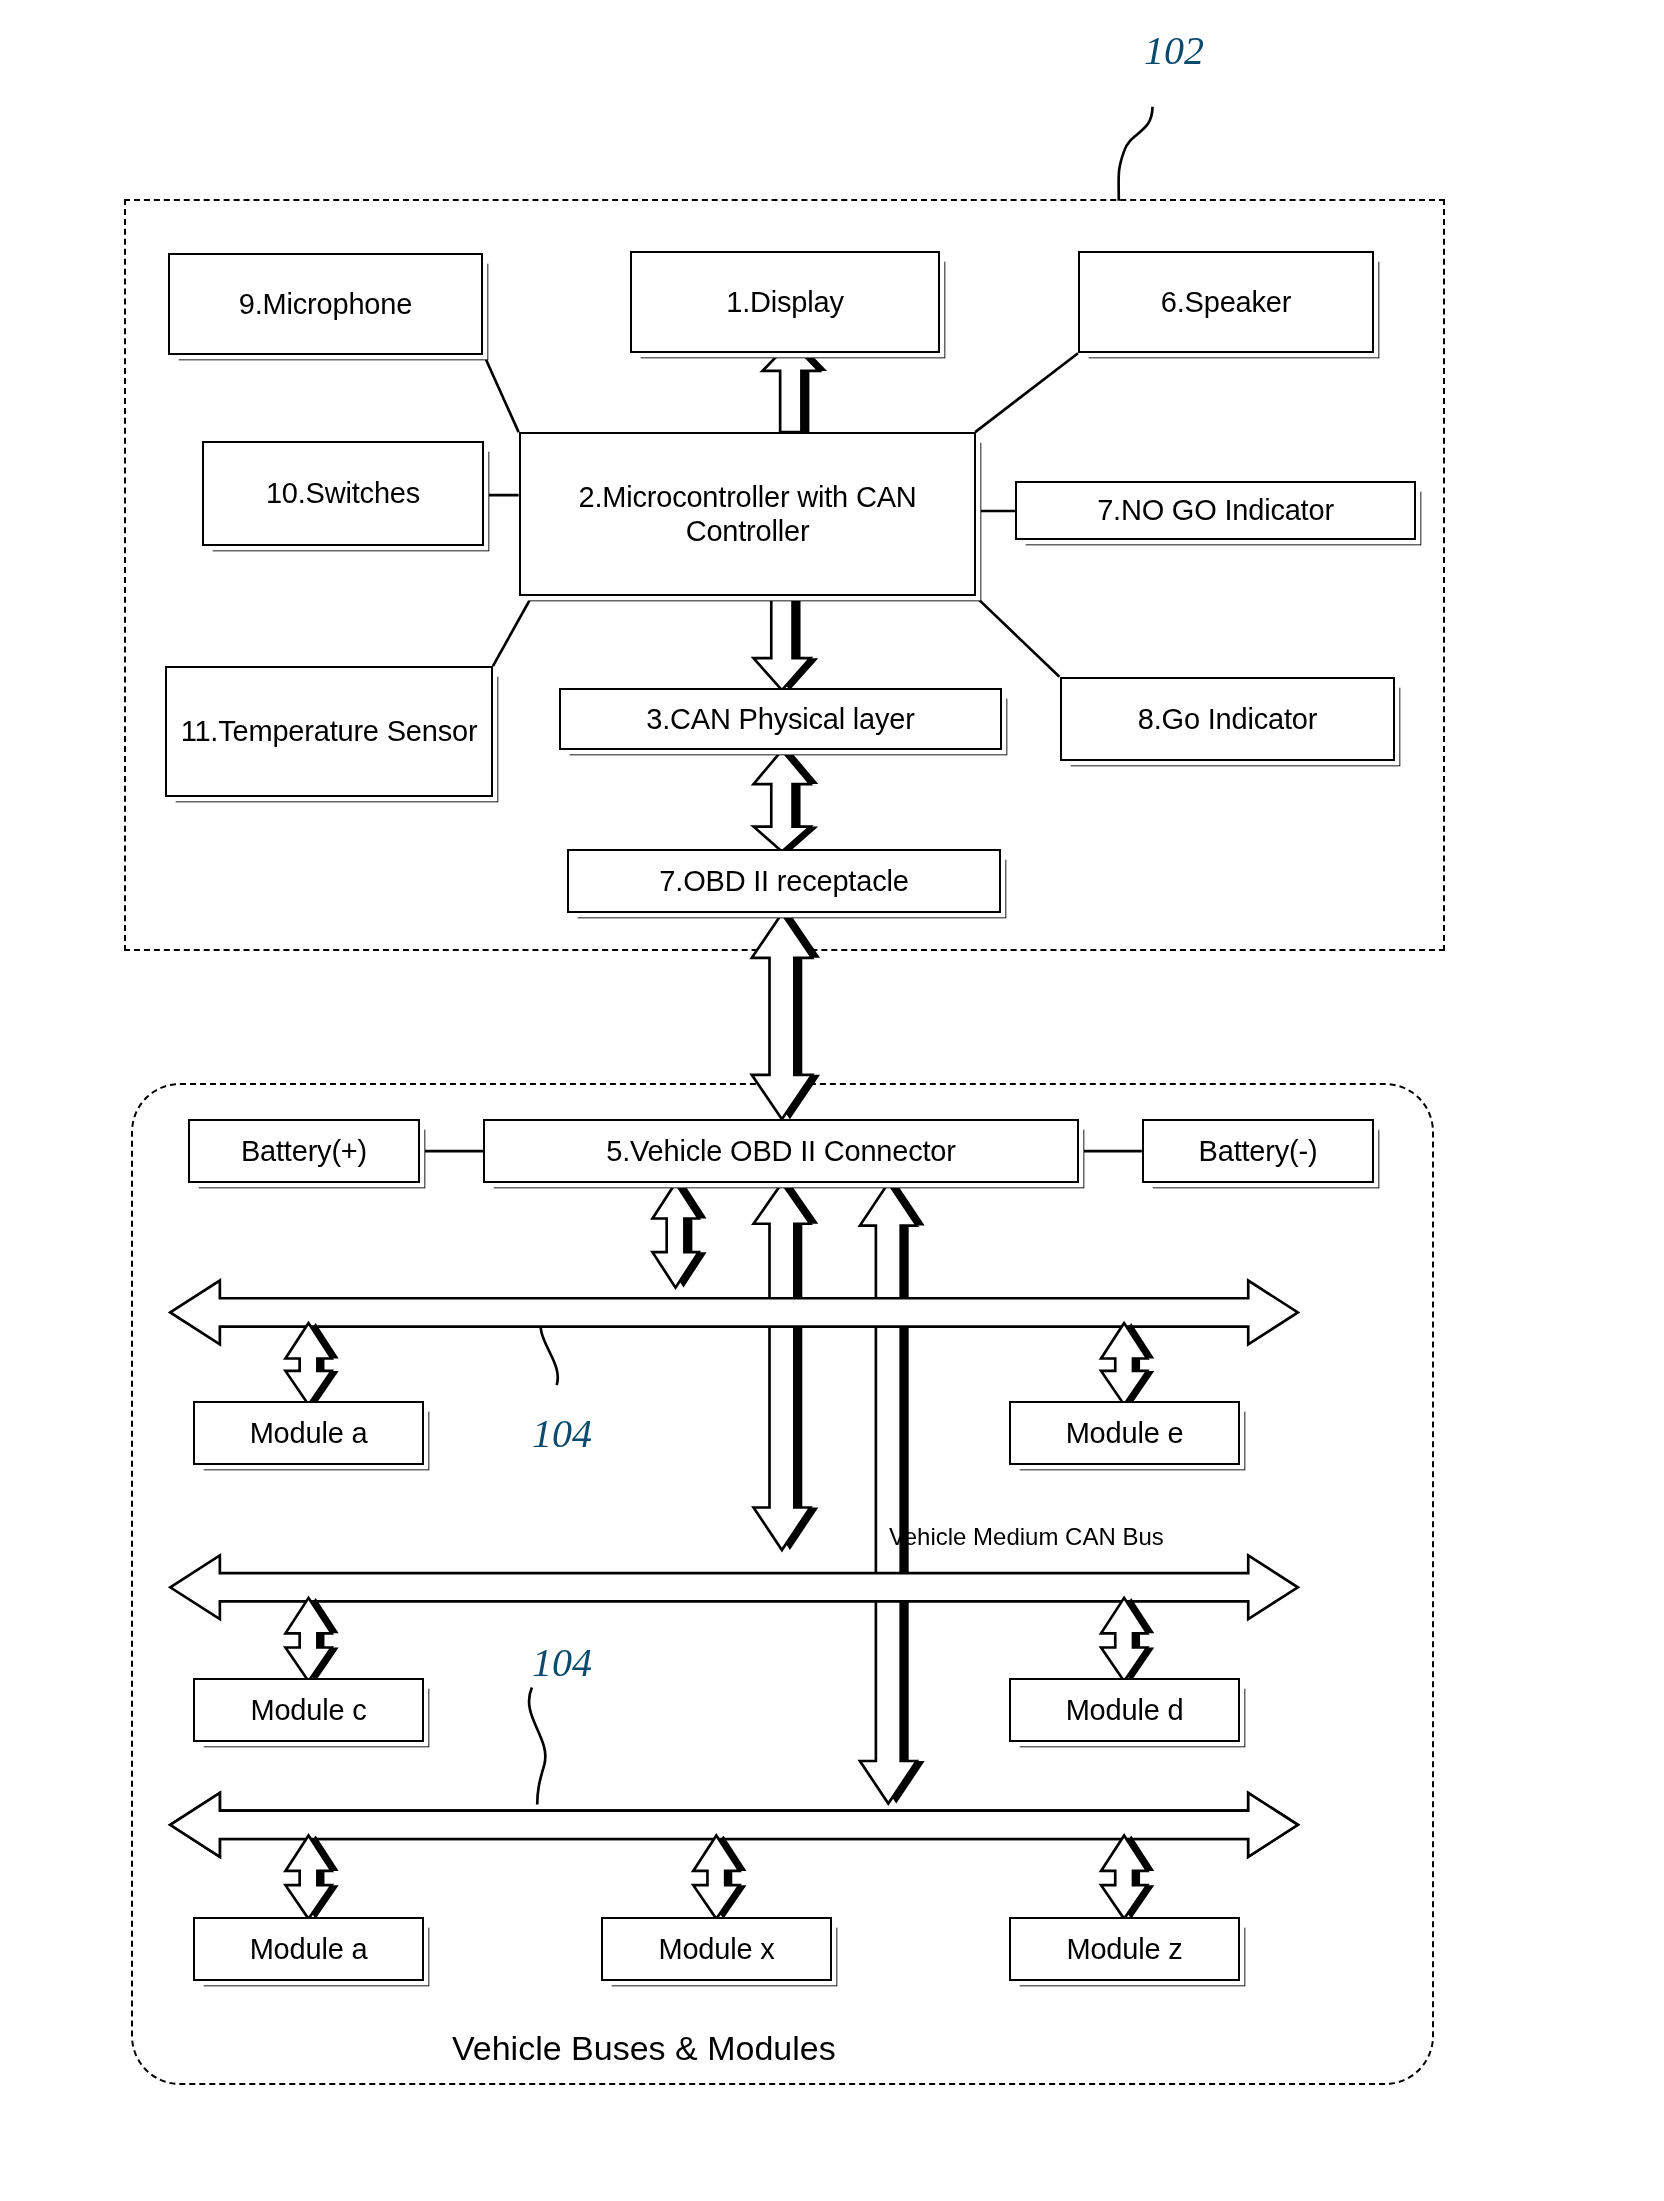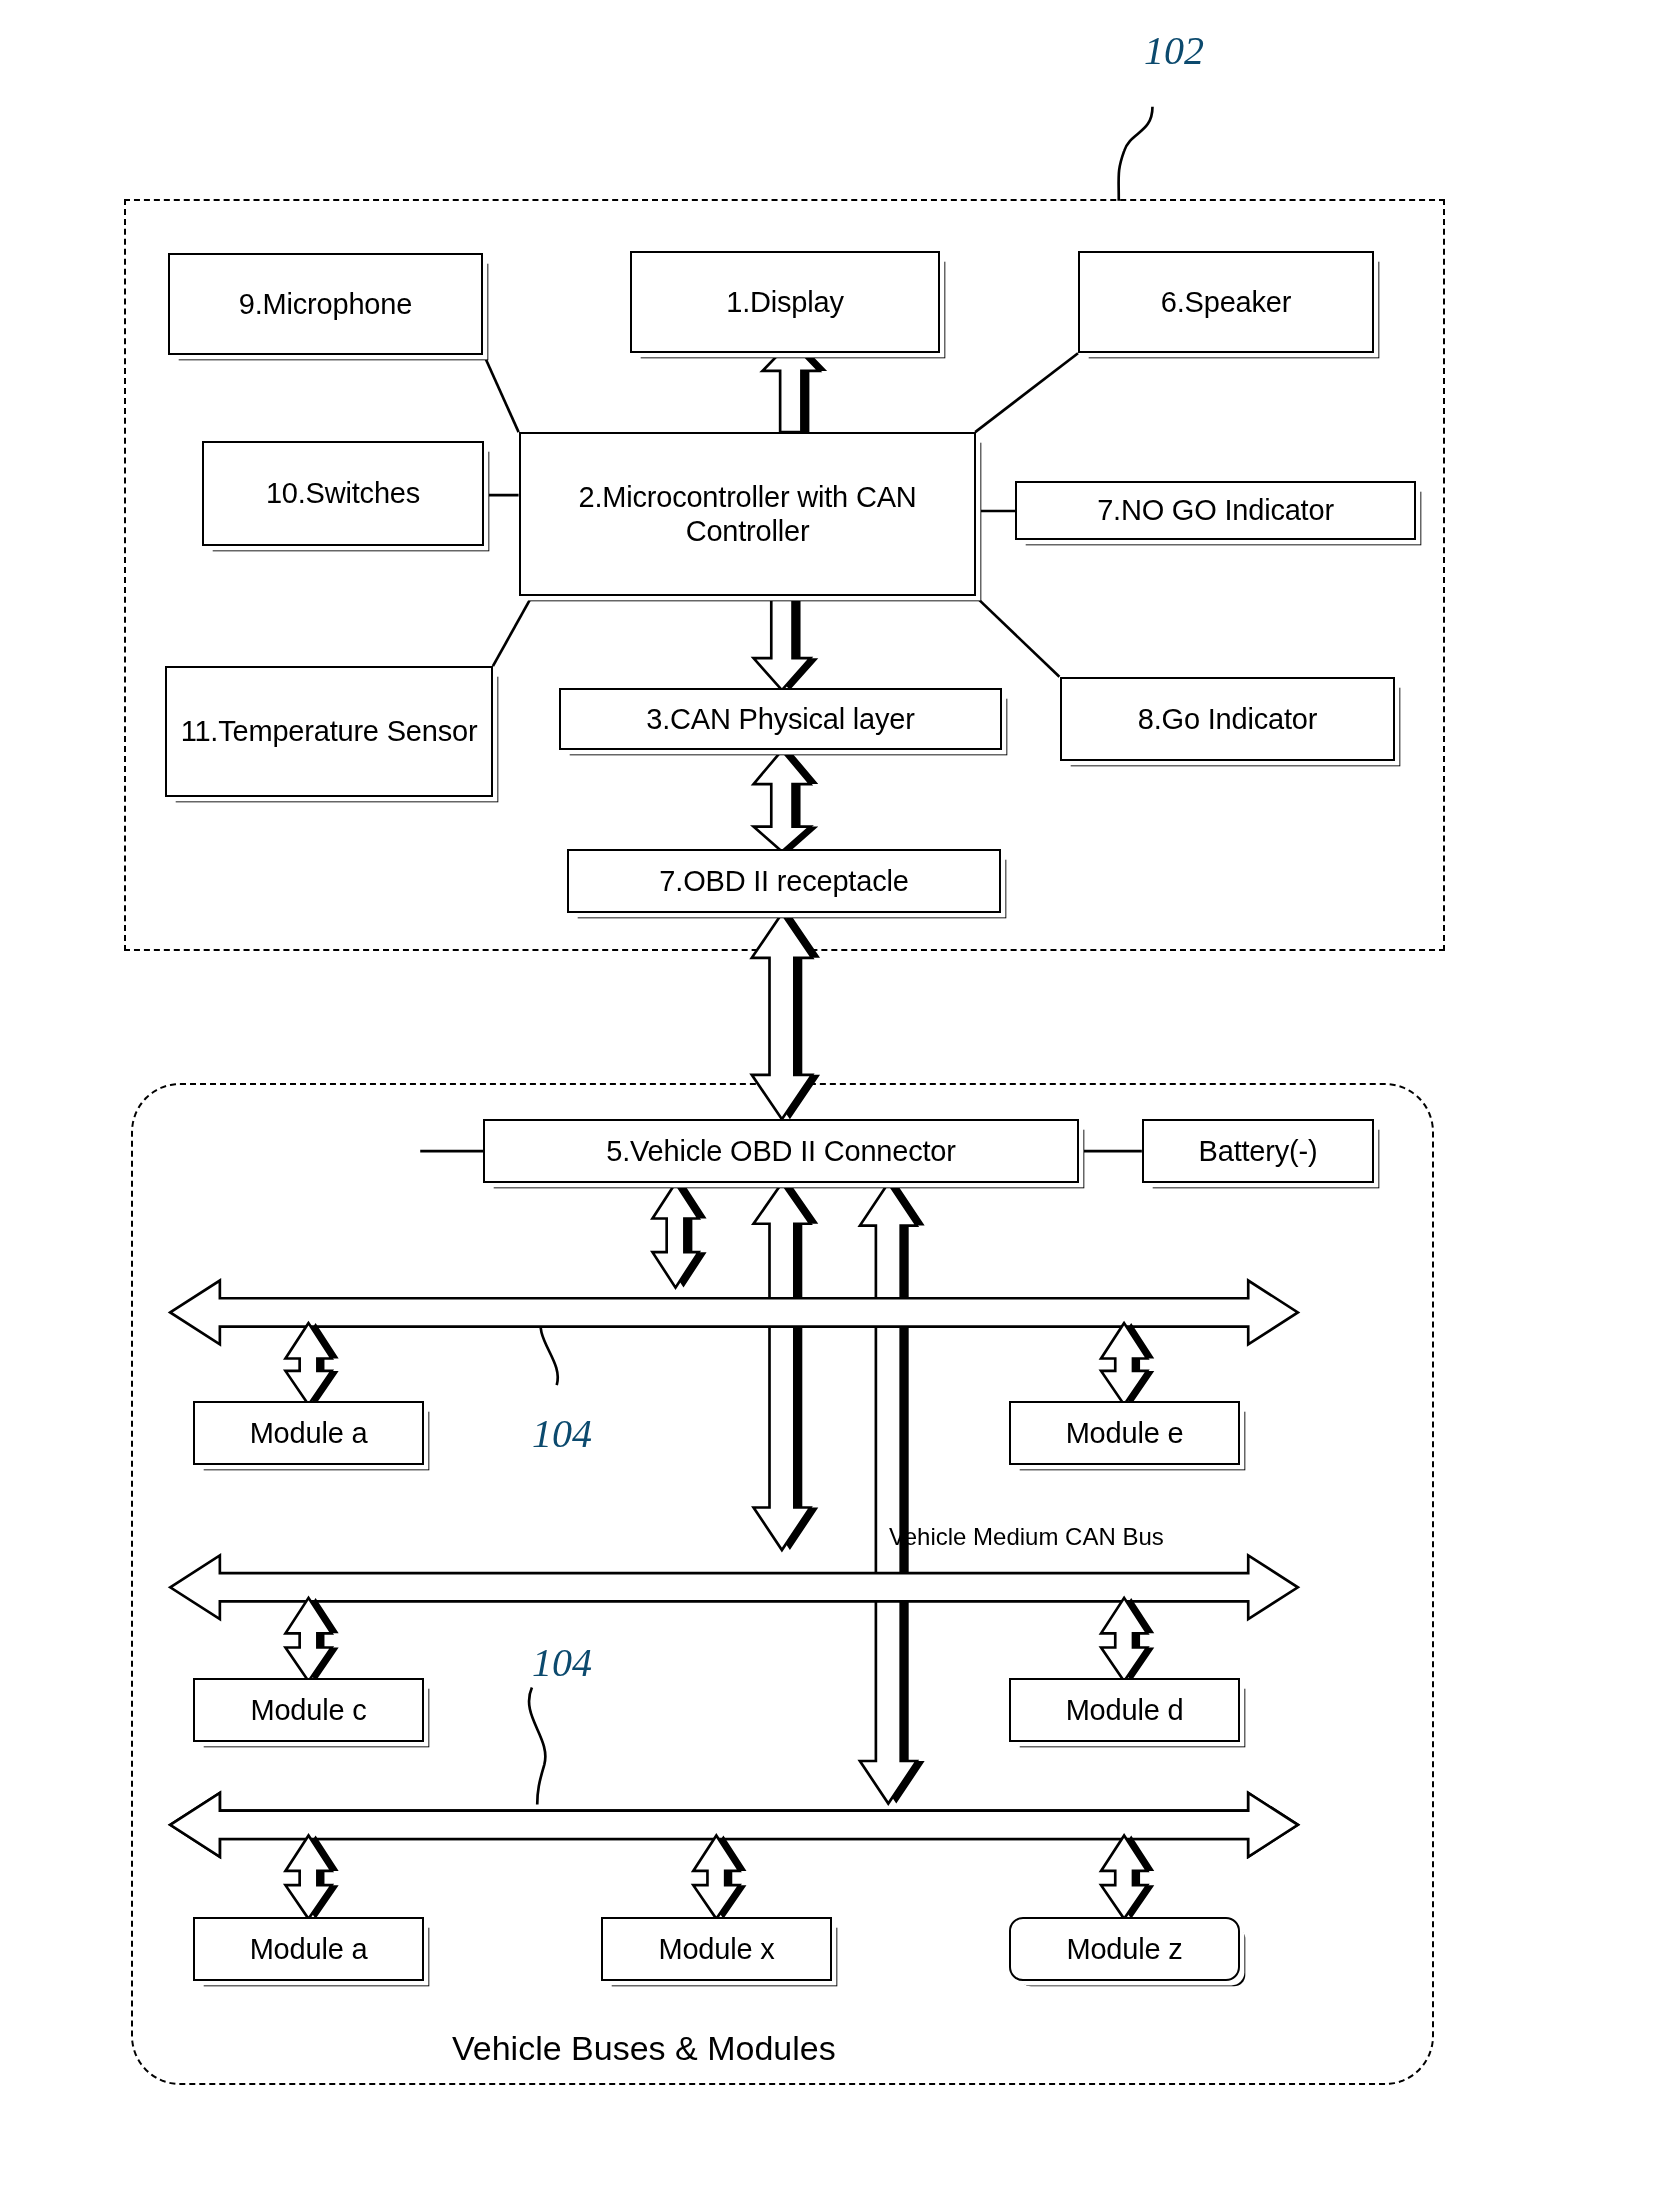--- a/index.html
+++ b/index.html
@@ -90,20 +90,23 @@
   </div>
 
   <div class="box tight" style="left:1060px;top:677px;width:335px;height:84px;">
     <span>8.Go Indicator</span>
   </div>
 
   <div class="box tight" style="left:567px;top:849px;width:434px;height:64px;">
     <span>7.OBD II receptacle</span>
   </div>
 
+  <div class="box tight" style="left:188px;top:1119px;width:232px;height:64px;">
+    <span>Battery(+)</span>
+  </div>
 
   <div class="box tight" style="left:483px;top:1119px;width:596px;height:64px;">
     <span>5.Vehicle OBD II Connector</span>
   </div>
 
   <div class="box tight" style="left:1142px;top:1119px;width:232px;height:64px;">
     <span>Battery(-)</span>
   </div>
 
   <div class="box tight" style="left:193px;top:1401px;width:231px;height:64px;">
@@ -119,21 +122,21 @@
   <div class="box tight" style="left:1009px;top:1678px;width:231px;height:64px;">
     <span>Module d</span>
   </div>
 
   <div class="box tight" style="left:193px;top:1917px;width:231px;height:64px;">
     <span>Module a</span>
   </div>
   <div class="box tight" style="left:601px;top:1917px;width:231px;height:64px;">
     <span>Module x</span>
   </div>
-  <div class="box tight" style="left:1009px;top:1917px;width:231px;height:64px;border-radius:14px;">
+  <div class="box tight" style="left:1009px;top:1917px;width:231px;height:64px;">
     <span>Module z</span>
   </div>
 
   <div class="plainlabel" style="left:889px;top:1523px;">Vehicle Medium CAN Bus</div>
 
   <div class="plainlabel" style="left:452px;top:2029px;font-size:34px;">Vehicle Buses &amp; Modules</div>
 
   <div class="ref" style="left:532px;top:1410px;">104</div>
 
   <div class="ref" style="left:532px;top:1639px;">104</div>

